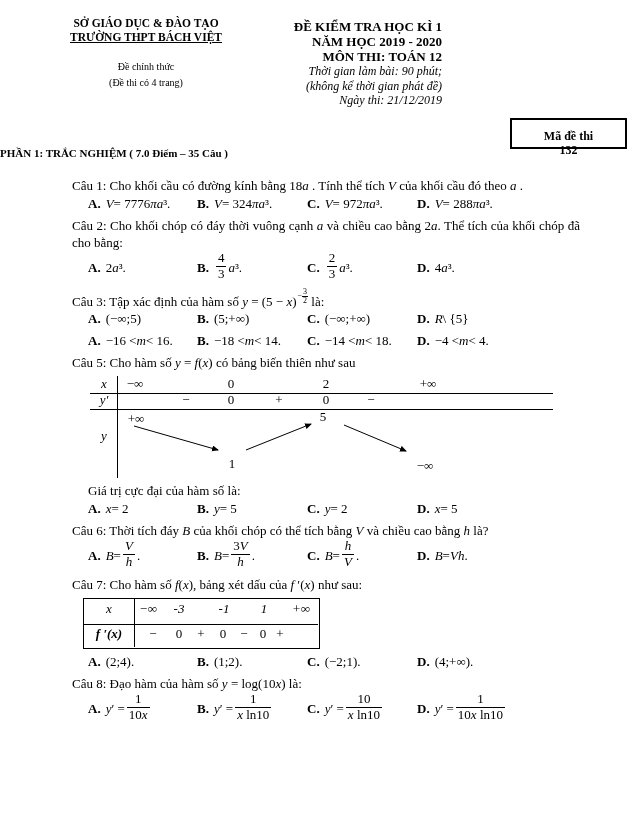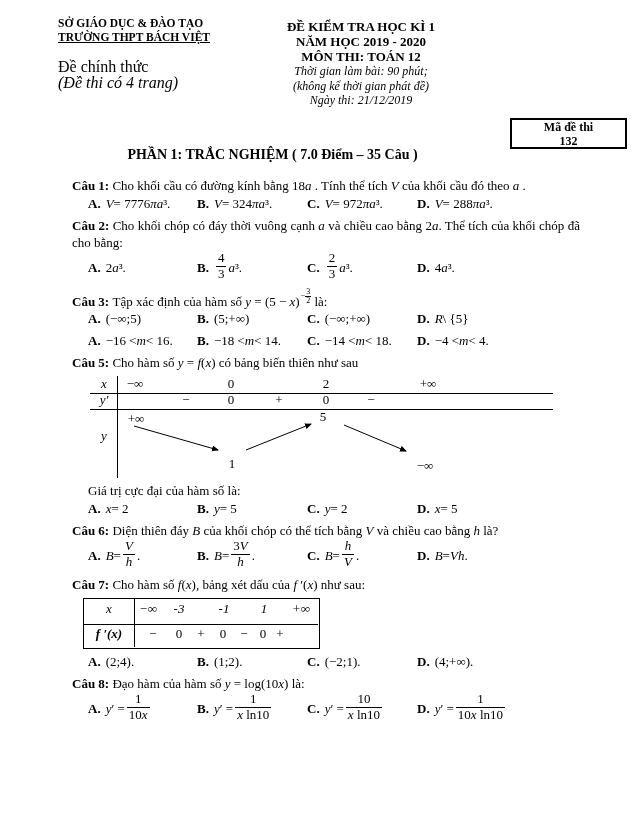--- a/index.html
+++ b/index.html
@@ -1,34 +1,34 @@
 <!DOCTYPE html>
 <html><head>
 <meta charset="utf-8">
 <style>
   *{box-sizing:border-box;margin:0;padding:0}
   html,body{width:640px;height:833px;background:#fff;color:#000;
     font-family:"Liberation Serif","DejaVu Serif",serif;position:relative;overflow:hidden}
-  .h-left{position:absolute;left:58px;top:17px;width:176px;}
-  .h-right{position:absolute;left:268px;top:19px;width:186px;text-align:center}
+  .h-left{position:absolute;left:58px;top:17px;width:176px;text-align:center}
+  .h-right{position:absolute;left:256px;top:19px;width:186px;text-align:right}
   .hb{font-weight:700;font-size:11.5px;line-height:13.5px;white-space:nowrap}
   .u{text-decoration:underline}
-  .note{font-size:16px;line-height:14px;margin-top:2px}
+  .note{font-size:10px;line-height:14px;margin-top:2px}
   .note-top{margin-top:16px}
-  .it{font-style:italic}
+  .it{}
   .rt{font-weight:700;font-size:13px;line-height:15px;white-space:nowrap}
   .ri{font-weight:400;font-style:italic;font-size:12px;line-height:14.5px;white-space:nowrap}
   .codebox{position:absolute;left:510px;top:118px;width:117px;height:31px;
-    border:2px solid #000;text-align:center;font-weight:700;font-size:12px;line-height:13.5px;padding-top:1px}
-  .sect{position:absolute;left:0;top:147px;width:545px;text-align:center;
-    font-weight:700;font-size:14px}
+    border:2px solid #000;text-align:center;font-weight:700;font-size:12px;line-height:13.5px;padding-top:10px}
+  .sect{position:absolute;left:0;top:147px;width:545px;
+    font-weight:700;font-size:11px}
   #questions{position:absolute;left:72px;top:177px;width:508px;font-size:13px}
   .q{margin-bottom:5px}
   .stem{line-height:17px;text-align:justify}
-  .ql{font-weight:700}
+  .ql{font-weight:400}
   .sub{margin-left:16px;margin-top:2px;line-height:17px}
   .opts{display:grid;grid-template-columns:109px 110px 110px 1fr;margin-left:16px;margin-top:1px}
   .opt{display:flex;align-items:center;line-height:17px;min-height:17px}
   .ol{font-weight:700;margin-right:5px}
   .mi{font-style:italic}
   .frac{display:inline-block;text-align:center;margin:0 2px;vertical-align:middle;
     position:relative;top:-1px;line-height:1.15}
   .fn{display:block;border-bottom:1px solid #000;padding:0 2px}
   .fd{display:block;padding:0 2px}
   sup.expf{display:inline-flex;align-items:center;font-size:8px;line-height:1;
@@ -245,21 +245,21 @@
           <span> = 2</span>
         </div>
         <div class="opt">
           <span class="ol">D.</span>
           <span class="mi">x</span>
           <span> = 5</span>
         </div>
       </div>
     </div>
     <div class="q">
-      <div class="stem"><span class="ql">Câu 6: </span><span>Diện thiên đáy </span><span class="mi">B</span><span> của khối chóp có thể tích bằng </span><span class="mi">V</span><span> và chiều cao bằng </span><span class="mi">h</span><span> là?</span></div>
+      <div class="stem"><span class="ql">Câu 6: </span><span>Thời tích đáy </span><span class="mi">B</span><span> của khối chóp có thể tích bằng </span><span class="mi">V</span><span> và chiều cao bằng </span><span class="mi">h</span><span> là?</span></div>
       <div class="opts">
         <div class="opt">
           <span class="ol">A.</span>
           <span class="mi">B</span>
           <span> = </span>
           <span class="frac">
             <span class="fn"><span class="mi">V</span></span>
             <span class="fd"><span class="mi">h</span></span>
           </span>
           <span> .</span>

